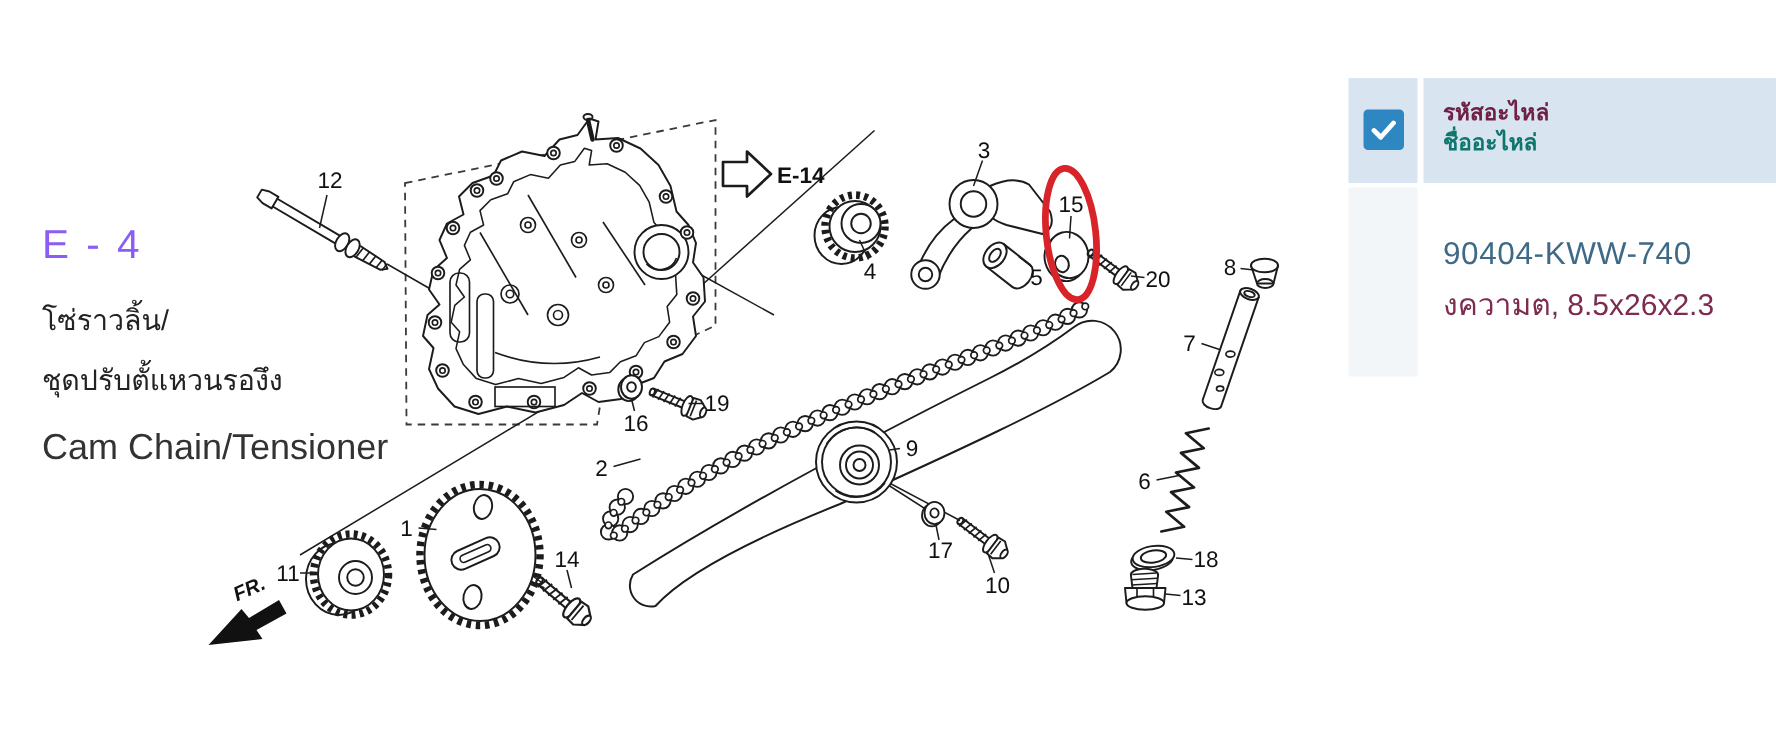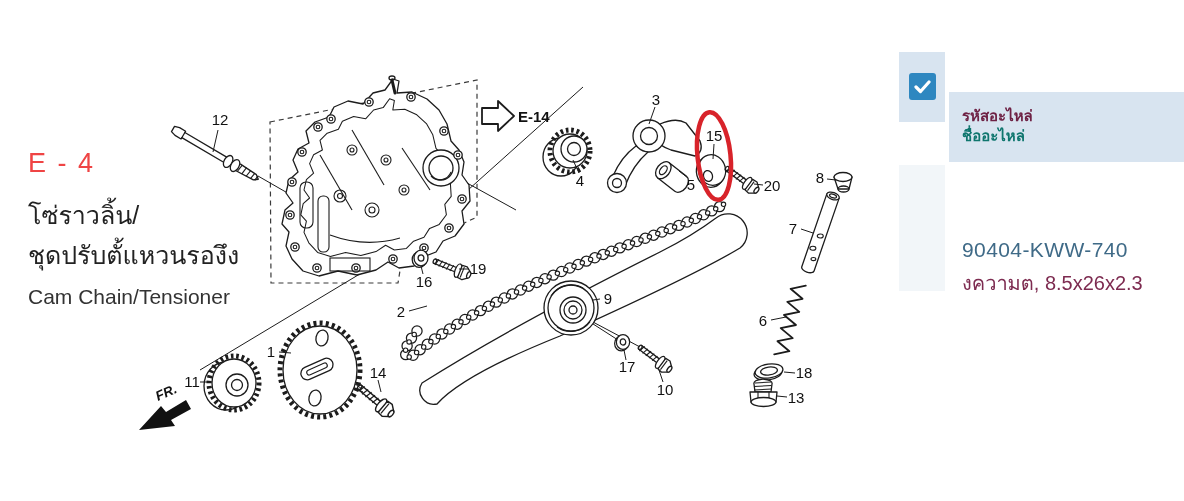--- a/index.html
+++ b/index.html
@@ -1,41 +1,41 @@
 <!DOCTYPE html>
 <html><head>
 <meta charset="utf-8">
 <style>
   html,body{margin:0;padding:0;background:#fff;}
   .stage{position:relative;width:1184px;height:501px;background:#ffffff;overflow:hidden;
          font-family:"Liberation Sans", sans-serif;}
   
   .caption{position:absolute;left:28px;top:148px;color:#222;}
-  .caption .code{font-size:27px;letter-spacing:2px;color:#ef4444;}
-  .caption .thai{font-size:25px;line-height:40px;margin-top:16px;color:#222;}
-  .caption .eng{font-size:21px;margin-top:10px;color:#333;}
+  .caption .code{font-size:27px;letter-spacing:2px;color:#8b5cf6;}
+  .caption .thai{font-size:19px;line-height:40px;margin-top:16px;color:#222;}
+  .caption .eng{font-size:24px;margin-top:10px;color:#333;}
   
   svg.diagram{position:absolute;left:0;top:0;}
   .ink{stroke:#1c1c1c;stroke-width:1.3;fill:none;stroke-linecap:round;stroke-linejoin:round;}
   .ink2{stroke:#1c1c1c;stroke-width:1.1;fill:none;}
   .fillw{fill:#ffffff;stroke:#1c1c1c;stroke-width:1.3;stroke-linejoin:round;}
   .leader{stroke:#1c1c1c;stroke-width:1;fill:none;}
   .dashbox{fill:none;stroke:#3a3a3a;stroke-width:1.2;stroke-dasharray:5 4;}
   .teeth{fill:none;stroke:#1c1c1c;stroke-width:5;}
   .part-label{font:15px "Liberation Sans", sans-serif;fill:#111;}
   .bold-label{font:bold 15px "Liberation Sans", sans-serif;fill:#111;}
   .fr-label{font:bold italic 13.5px "Liberation Sans", sans-serif;fill:#111;}
   .link-outer{fill:#fff;stroke:#1c1c1c;stroke-width:1.25;}
   .link-inner{fill:#fff;stroke:#1c1c1c;stroke-width:1.1;}
   .highlight{fill:none;stroke-width:4.5;}
   
   .panel{position:absolute;left:899px;top:52px;width:285px;}
   .panel .row{display:flex;gap:4px;}
   .cell-check{width:46px;flex:0 0 46px;position:relative;}
-  .cell-text{flex:1;margin-top:40px;}
+  .cell-text{flex:1;}
   .hdr .cell-check,.hdr .cell-text{background:#d8e4f0;height:70px;}
   .hdr .cell-text{padding:14px 0 0 13px;box-sizing:border-box;}
   .hdr-line{font-weight:bold;font-size:15px;line-height:20px;}
   .bodyrow{margin-top:3px;}
   .bodyrow .cell-check{background:#f2f6f9;height:126px;}
   .bodyrow .cell-text{background:#ffffff;padding:33px 12px 0 13px;box-sizing:border-box;}
   .checkbox{position:absolute;left:10px;top:21px;width:27px;height:27px;border-radius:3px;
             display:flex;align-items:center;justify-content:center;cursor:pointer;}
   .part-code{font-size:21px;letter-spacing:.4px;cursor:pointer;text-decoration:none;display:inline-block;}
   .part-name{font-size:20px;margin-top:5px;}

